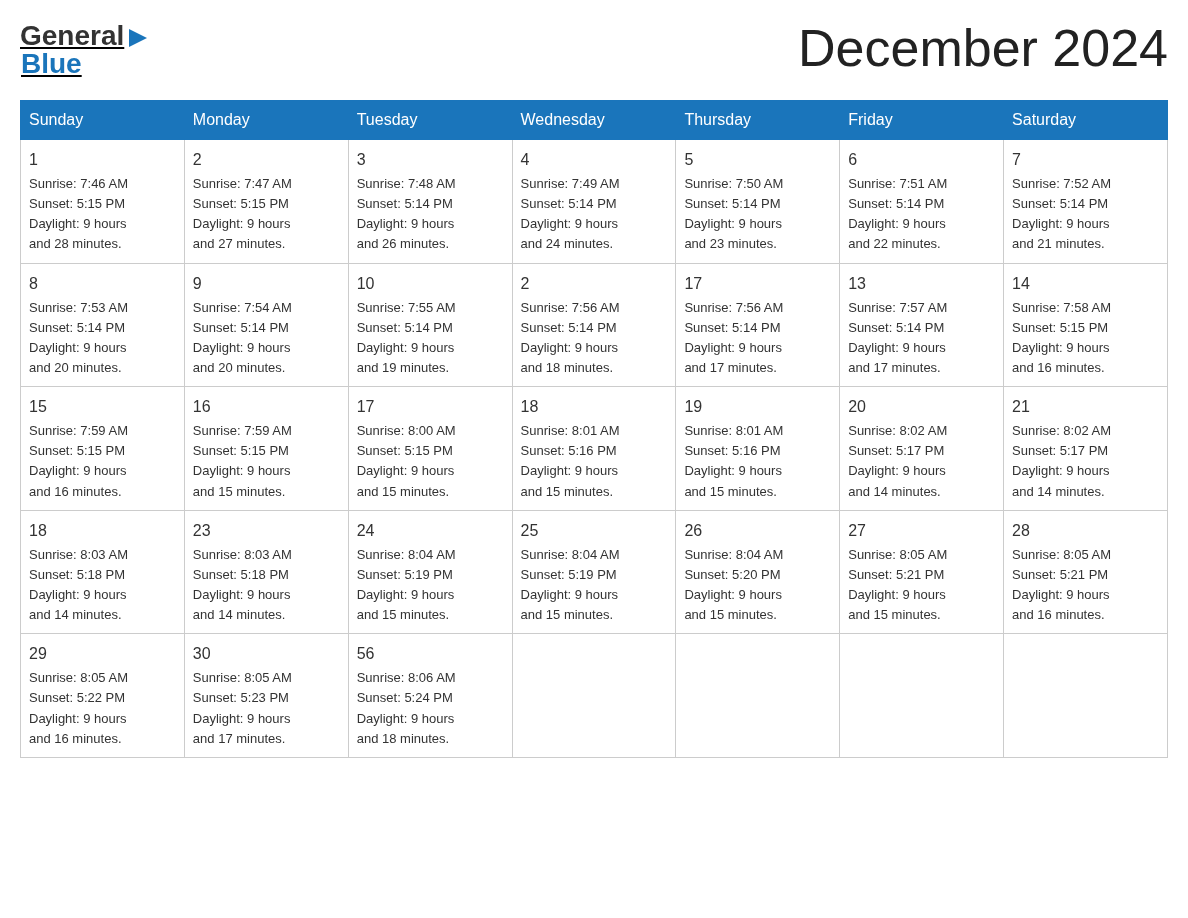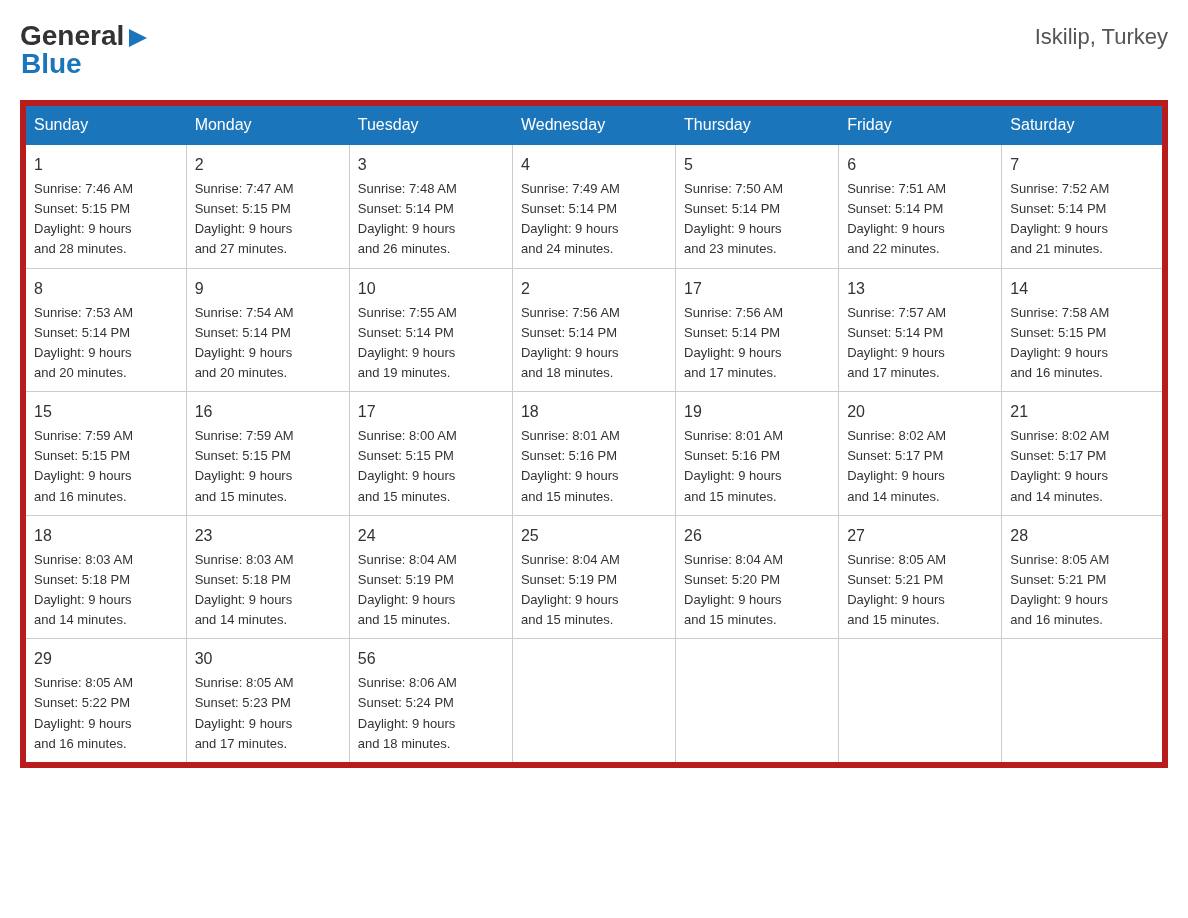--- a/index.html
+++ b/index.html
@@ -13,20 +13,21 @@
     .header {
       display: flex;
       justify-content: space-between;
       align-items: flex-start;
       margin-bottom: 20px;
     }
     .logo {
       display: flex;
       flex-direction: column;
       align-items: flex-start;
+      text-decoration: underline;
     }
     .logo-text {
       display: flex;
       align-items: center;
     }
     .logo-general {
       font-size: 28px;
       font-weight: bold;
       color: #333;
     }
@@ -46,21 +47,21 @@
       line-height: 1.1;
     }
     .location {
       font-size: 22px;
       color: #555;
       margin-top: 4px;
     }
     .calendar-table {
       width: 100%;
       border-collapse: collapse;
-      border: 6px solid #b91c1c;
+      border: 1px solid #b91c1c;
     }
     .calendar-table th {
       background-color: #1a75bb;
       color: #fff;
       padding: 10px 8px;
       text-align: left;
       font-size: 16px;
       font-weight: normal;
       border: 1px solid #1a75bb;
     }
@@ -97,21 +98,21 @@
   <div class="logo">
     <div class="logo-text">
       <span class="logo-general">General</span>
       <svg width="22" height="22" viewBox="0 0 22 22" style="margin-left:3px; margin-top:3px;">
         <polygon points="2,2 20,11 2,20" fill="#1a75bb"></polygon>
       </svg>
     </div>
     <span class="logo-blue" style="font-size:28px; font-weight:bold; color:#1a75bb; margin-top:-4px; margin-left:1px;">Blue</span>
   </div>
   <div class="title-area">
-    <div class="location">Iskilip, Turkey</div>
+    <div class="month-title">December 2024</div>
   </div>
 </div>
 
 <table class="calendar-table">
   <thead>
     <tr>
     <th>Sunday</th>
         <th>Monday</th>
         <th>Tuesday</th>
         <th>Wednesday</th>

